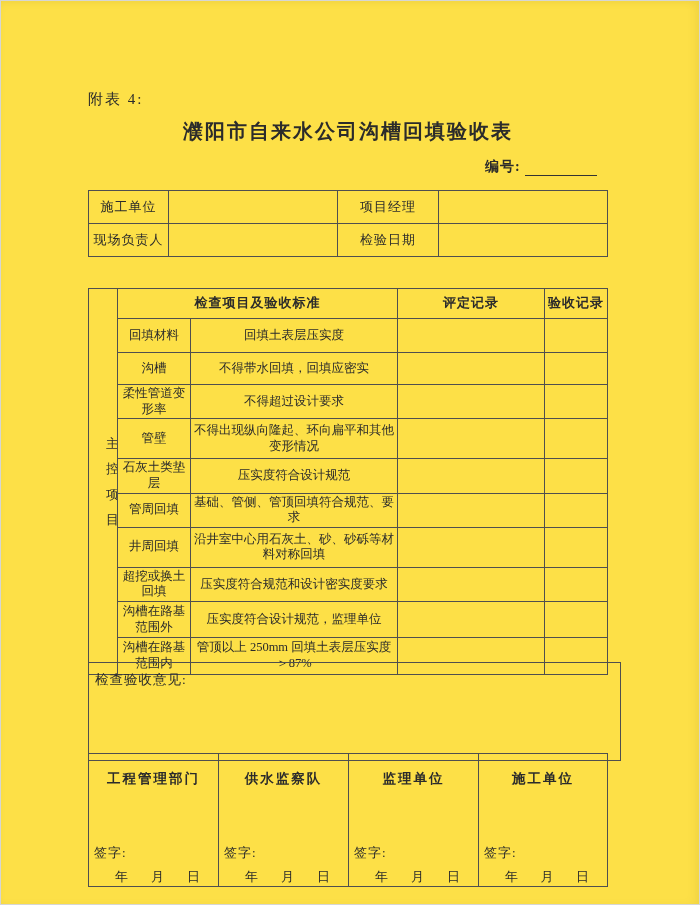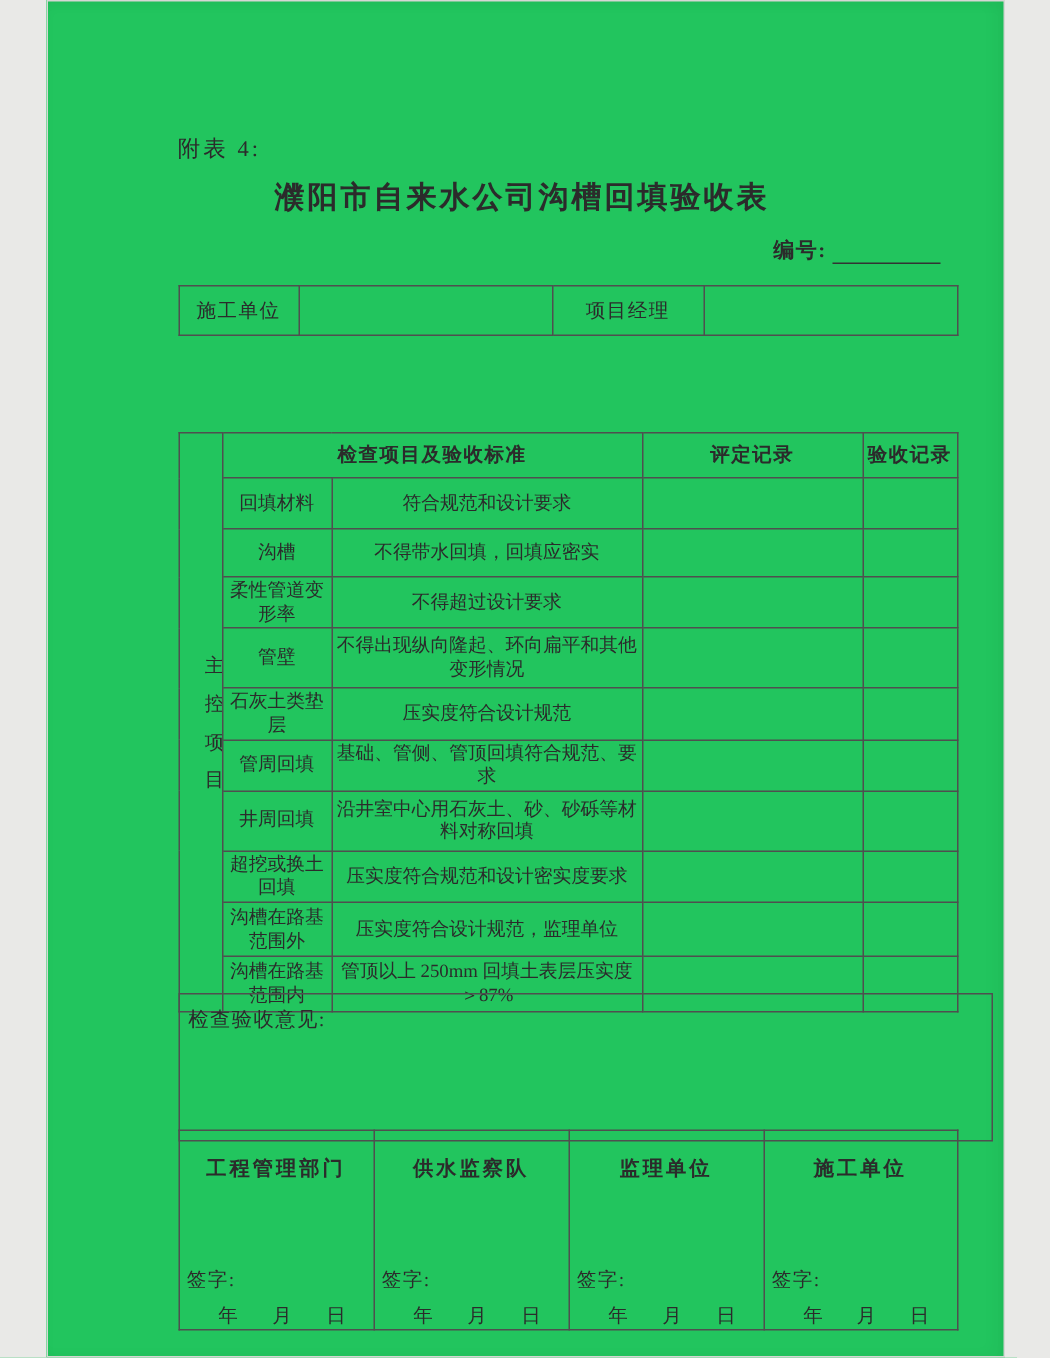--- a/index.html
+++ b/index.html
@@ -1,21 +1,21 @@
 <!DOCTYPE html>
 <html><head>
 <meta charset="utf-8">
 <style>
   html, body { margin: 0; padding: 0; background: #e9e9e7; }
   .page {
     position: relative;
-    width: 639px;
+    width: 700px;
     height: 905px;
     margin: 0 auto;
-    background: #22c55e;
+    background: #fde047;
     font-family: "Liberation Serif", "DejaVu Serif", serif;
     color: #2b2b2b;
     box-shadow: inset 0 0 0 1px #d6d6d4, inset -6px 0 10px rgba(0,0,0,0.04), inset 0 4px 8px rgba(0,0,0,0.03);
     overflow: hidden;
   }
   .appendix {
     position: absolute;
     left: 88px; top: 90px;
     font-size: 15px;
     letter-spacing: 2px;
@@ -77,21 +77,21 @@
     font-size: 13px;
   }
   
   .review-box {
     position: absolute;
     left: 88px; top: 662px;
     width: 517px; height: 89px;
     border: 1px solid #4f4f4f;
     font-size: 13.5px;
     letter-spacing: 1px;
-    padding: 8px 18px 0 6px;
+    padding: 8px 8px 0 6px;
     box-sizing: content-box;
   }
   
   .sig-table {
     position: absolute;
     left: 88px; top: 753px;
     width: 519px;
   }
   .sig-table td { height: 130px; vertical-align: top; padding: 0; }
   .sig-title {
@@ -132,20 +132,26 @@
         <col style="width:80px">
         <col style="width:169px">
         <col style="width:101px">
         <col style="width:169px">
       </colgroup>
     <tbody>
     <tr>
       <td>施工单位</td>
       <td class="val"></td>
       <td>项目经理</td>
+      <td class="val"></td>
+    </tr>
+    <tr>
+      <td>现场负责人</td>
+      <td class="val"></td>
+      <td>检验日期</td>
       <td class="val"></td>
     </tr>
   </tbody>
     </table>
 
   <table class="check-table">
     <colgroup>
         <col style="width:29px">
         <col style="width:73px">
         <col style="width:207px">
@@ -156,21 +162,21 @@
         <tr style="height:30px">
       <td rowspan="11" class="cat-cell">
         <div class="cat-text">主控项目</div>
       </td>
       <td colspan="2" class="hdr">检查项目及验收标准</td>
       <td class="hdr">评定记录</td>
       <td class="hdr">验收记录</td>
     </tr>
     <tr style="height:34px">
       <td>回填材料</td>
-      <td>符合规范和设计要求</td>
+      <td>回填土表层压实度</td>
       <td></td>
       <td></td>
     </tr>
     <tr style="height:32px">
       <td>沟槽</td>
       <td>不得带水回填，回填应密实</td>
       <td></td>
       <td></td>
     </tr>
     <tr style="height:33px">

